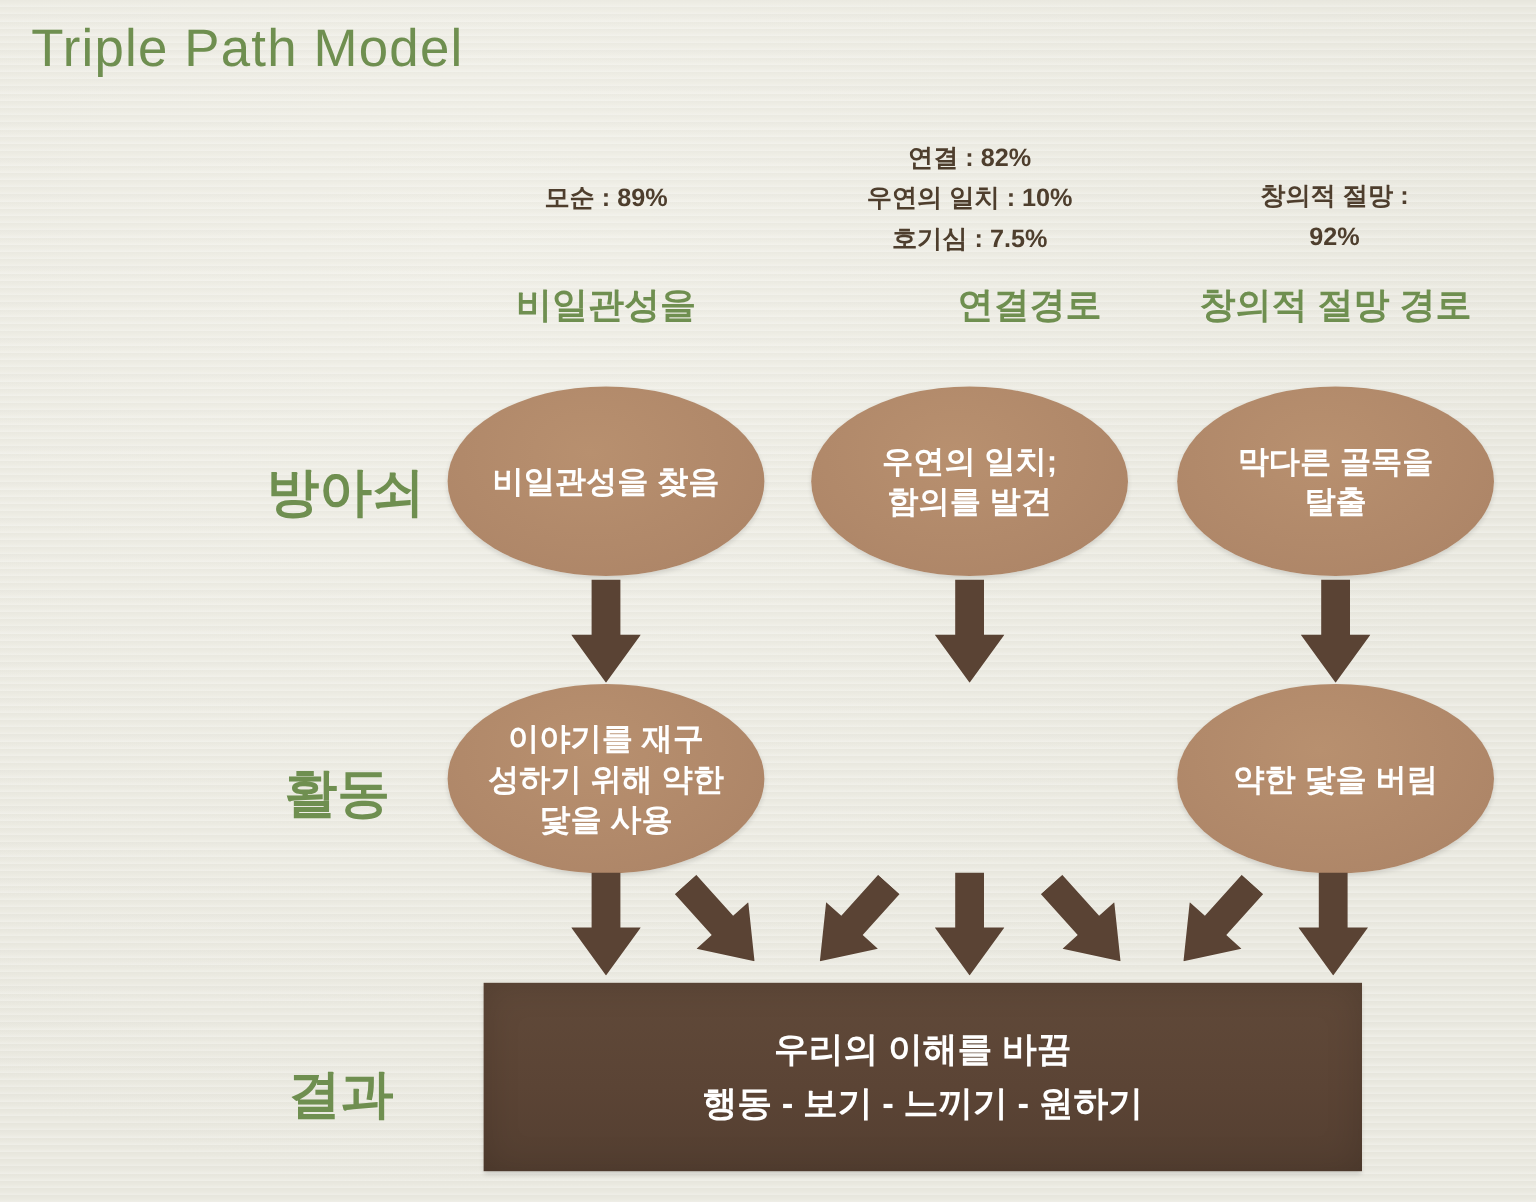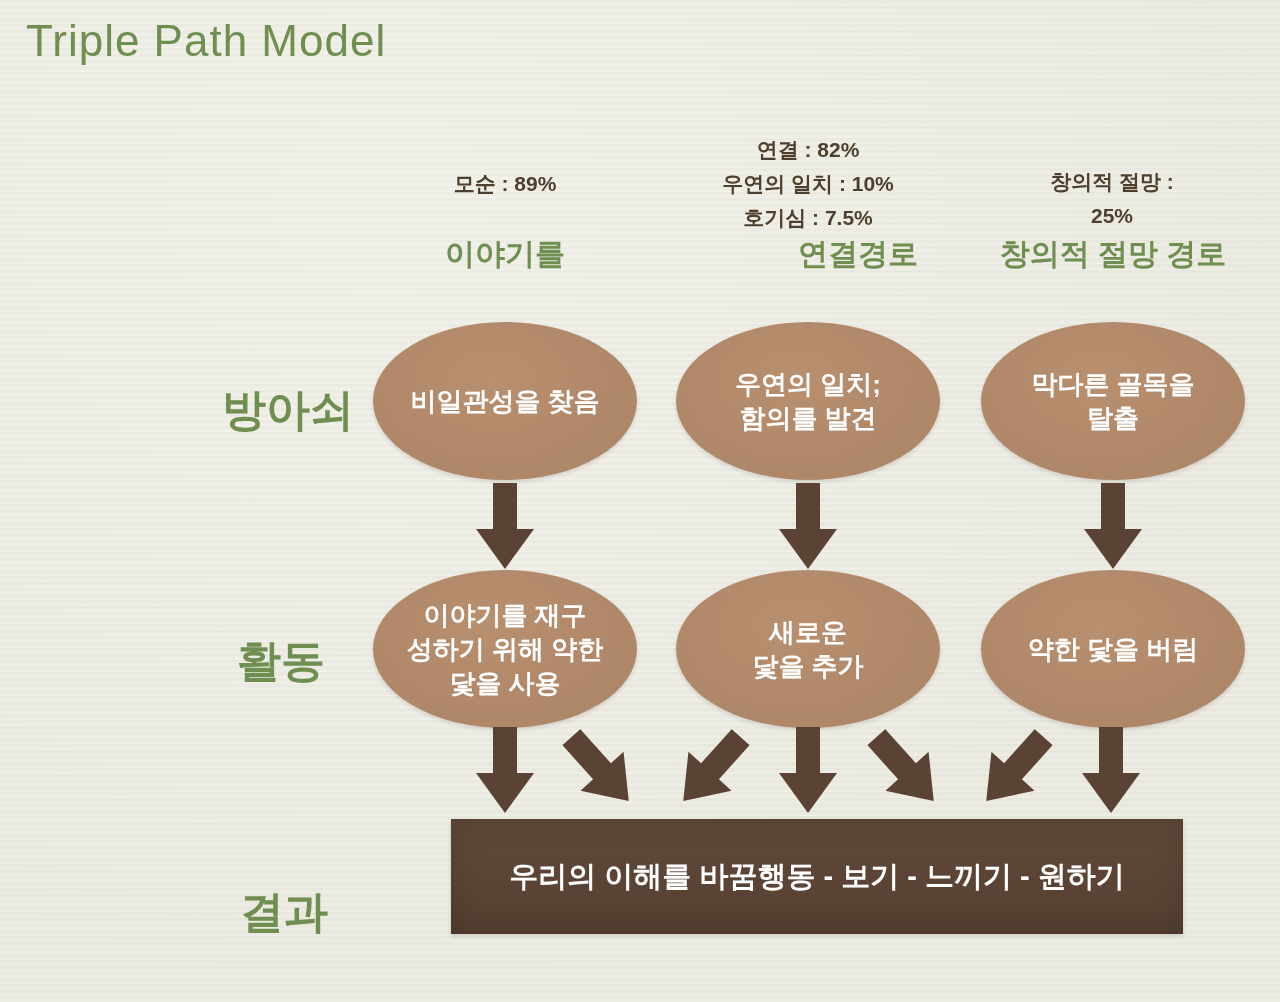--- a/index.html
+++ b/index.html
@@ -24,21 +24,20 @@
   }
   .stats{
     position:absolute;
     transform:translateX(-50%);
     text-align:center;
     font-size:21px;
     font-weight:bold;
     color:#4e3e2d;
     line-height:1.62;
     white-space:pre-line;
-    margin-top:18px;
   }
   .stats-1{left:505px; top:149px;}
   .stats-2{left:808px; top:115px;}
   .stats-3{left:1112px; top:147px;}
   .col-header{
     position:absolute;
     top:234px;
     transform:translateX(-50%);
     font-size:30px;
     font-weight:bold;
@@ -97,48 +96,48 @@
   .a-b1{left:476px; top:727px;}
   .a-b2{left:571px; top:726px; transform:rotate(-42deg);}
   .a-b3{left:683px; top:726px; transform:rotate(42deg);}
   .a-b4{left:779px; top:727px;}
   .a-b5{left:876px; top:726px; transform:rotate(-42deg);}
   .a-b6{left:986px; top:726px; transform:rotate(42deg);}
   .a-b7{left:1082px; top:727px;}
   .result-box{
     position:absolute;
     left:403px; top:819px;
-    width:732px; height:115px;
+    width:732px; height:157px;
     background:linear-gradient(180deg, #604939 0%, #5b4435 55%, #543f31 100%);
     box-shadow:inset 0 0 30px rgba(0,0,0,0.15), 0 2px 4px rgba(0,0,0,0.15);
     color:#ffffff;
     display:flex;
+    flex-direction:column;
     align-items:center;
     justify-content:center;
     text-align:center;
     font-size:29px;
     font-weight:bold;
     line-height:1.55;
-    margin-left:48px;
   }
 </style>
 </head>
 <body>
 
 <div class="canvas">
 
   <div class="title">Triple Path Model</div>
 
   <div class="stats stats-1">모순 : 89%</div>
   <div class="stats stats-2">연결 : 82%
 우연의 일치 : 10%
 호기심 : 7.5%</div>
-  <div class="stats stats-3">창의적 절망 : 25%</div>
-
-  <div class="col-header col-header-1">이야기를</div>
+  <div class="stats stats-3">창의적 절망 : 92%</div>
+
+  <div class="col-header col-header-1">비일관성을</div>
   <div class="col-header col-header-2">연결경로</div>
   <div class="col-header col-header-3">창의적 절망 경로</div>
 
   <div class="row-label row-label-trigger">방아쇠</div>
   <div class="row-label row-label-activity">활동</div>
   <div class="row-label row-label-result">결과</div>
 
   <div class="ellipse trigger-row ellipse-c1">
     <span>비일관성을 찾음</span>
   </div>
@@ -165,24 +164,20 @@
     <svg viewBox="0 0 58 86">
         <polygon class="arrow-fill" points="17,0 41,0 41,46 58,46 29,86 0,46 17,46"></polygon>
       </svg>
   </div>
 
   <div class="ellipse activity-row ellipse-c1">
     <span>이야기를 재구
 성하기 위해 약한
 닻을 사용</span>
   </div>
-  <div class="ellipse activity-row ellipse-c2">
-    <span>새로운
-닻을 추가</span>
-  </div>
   <div class="ellipse activity-row ellipse-c3">
     <span>약한 닻을 버림</span>
   </div>
 
   <div class="arrow a-b1">
     <svg viewBox="0 0 58 86">
         <polygon class="arrow-fill" points="17,0 41,0 41,46 58,46 29,86 0,46 17,46"></polygon>
       </svg>
   </div>
   <div class="arrow a-b2">

